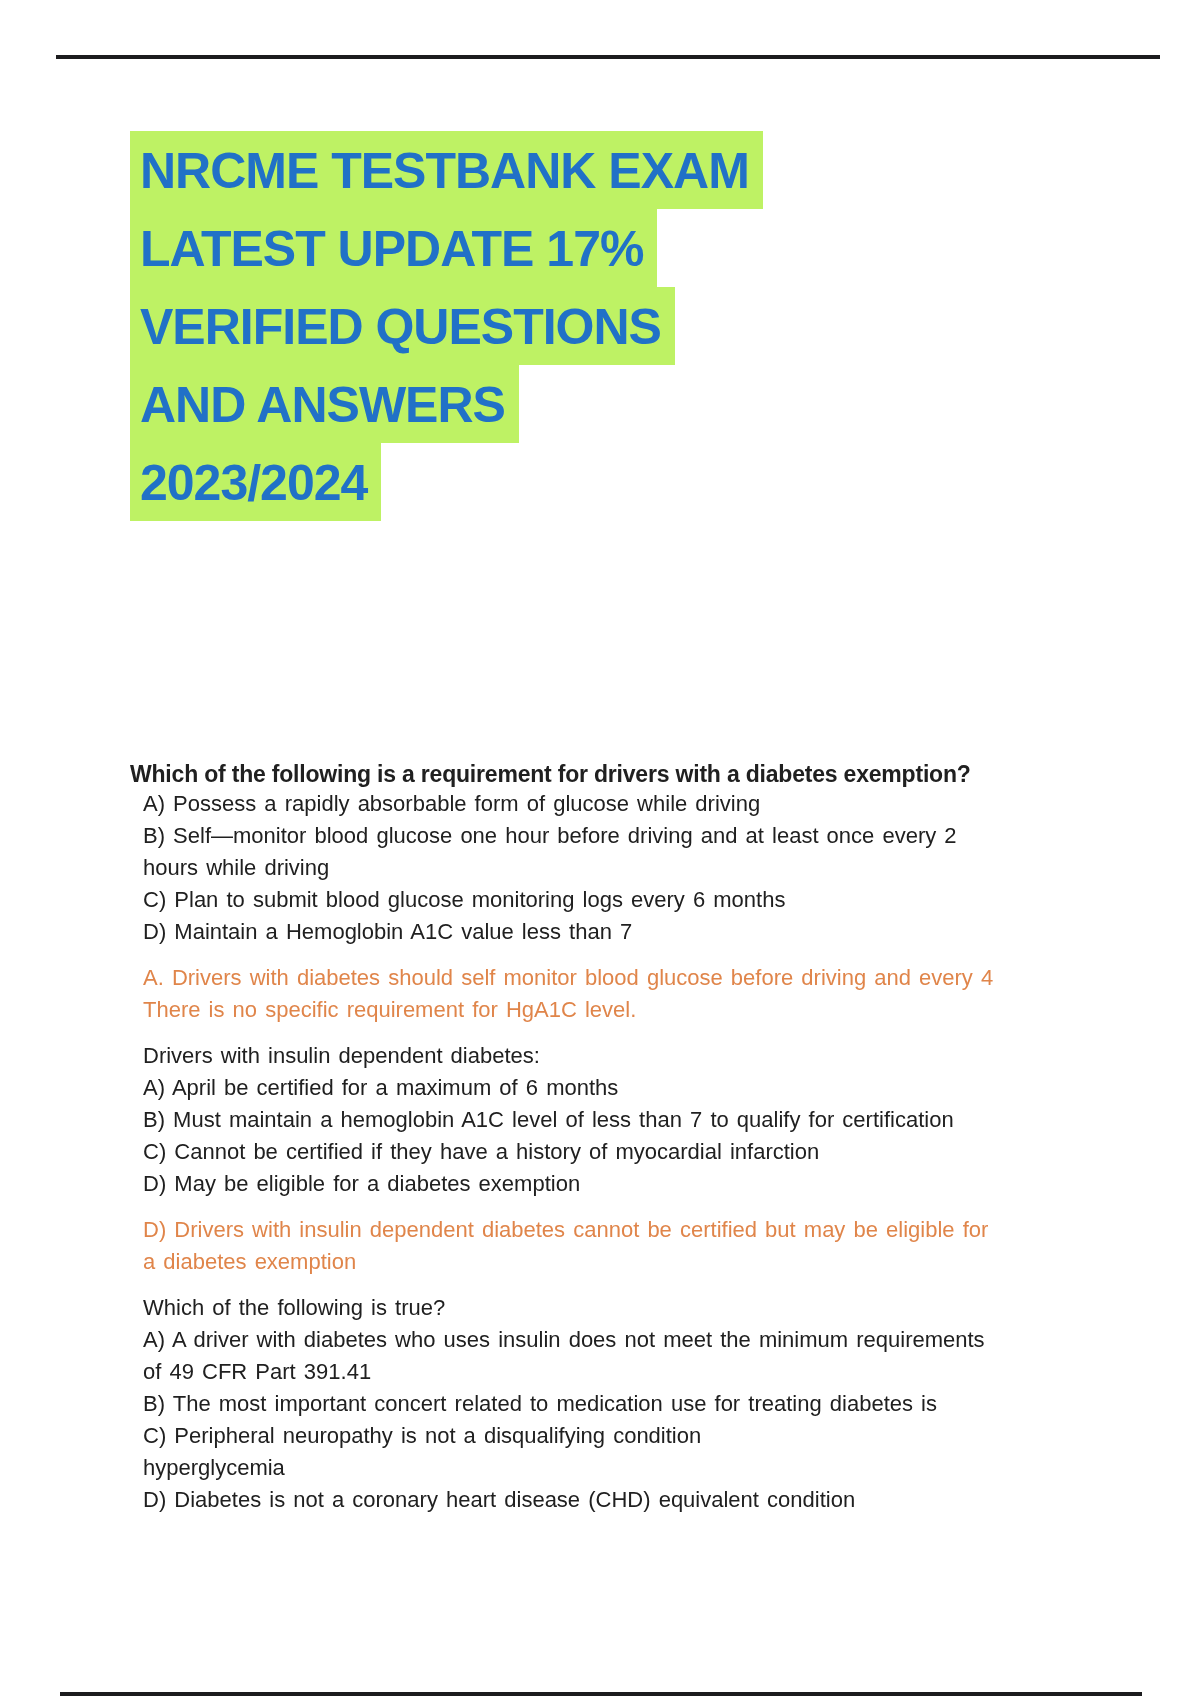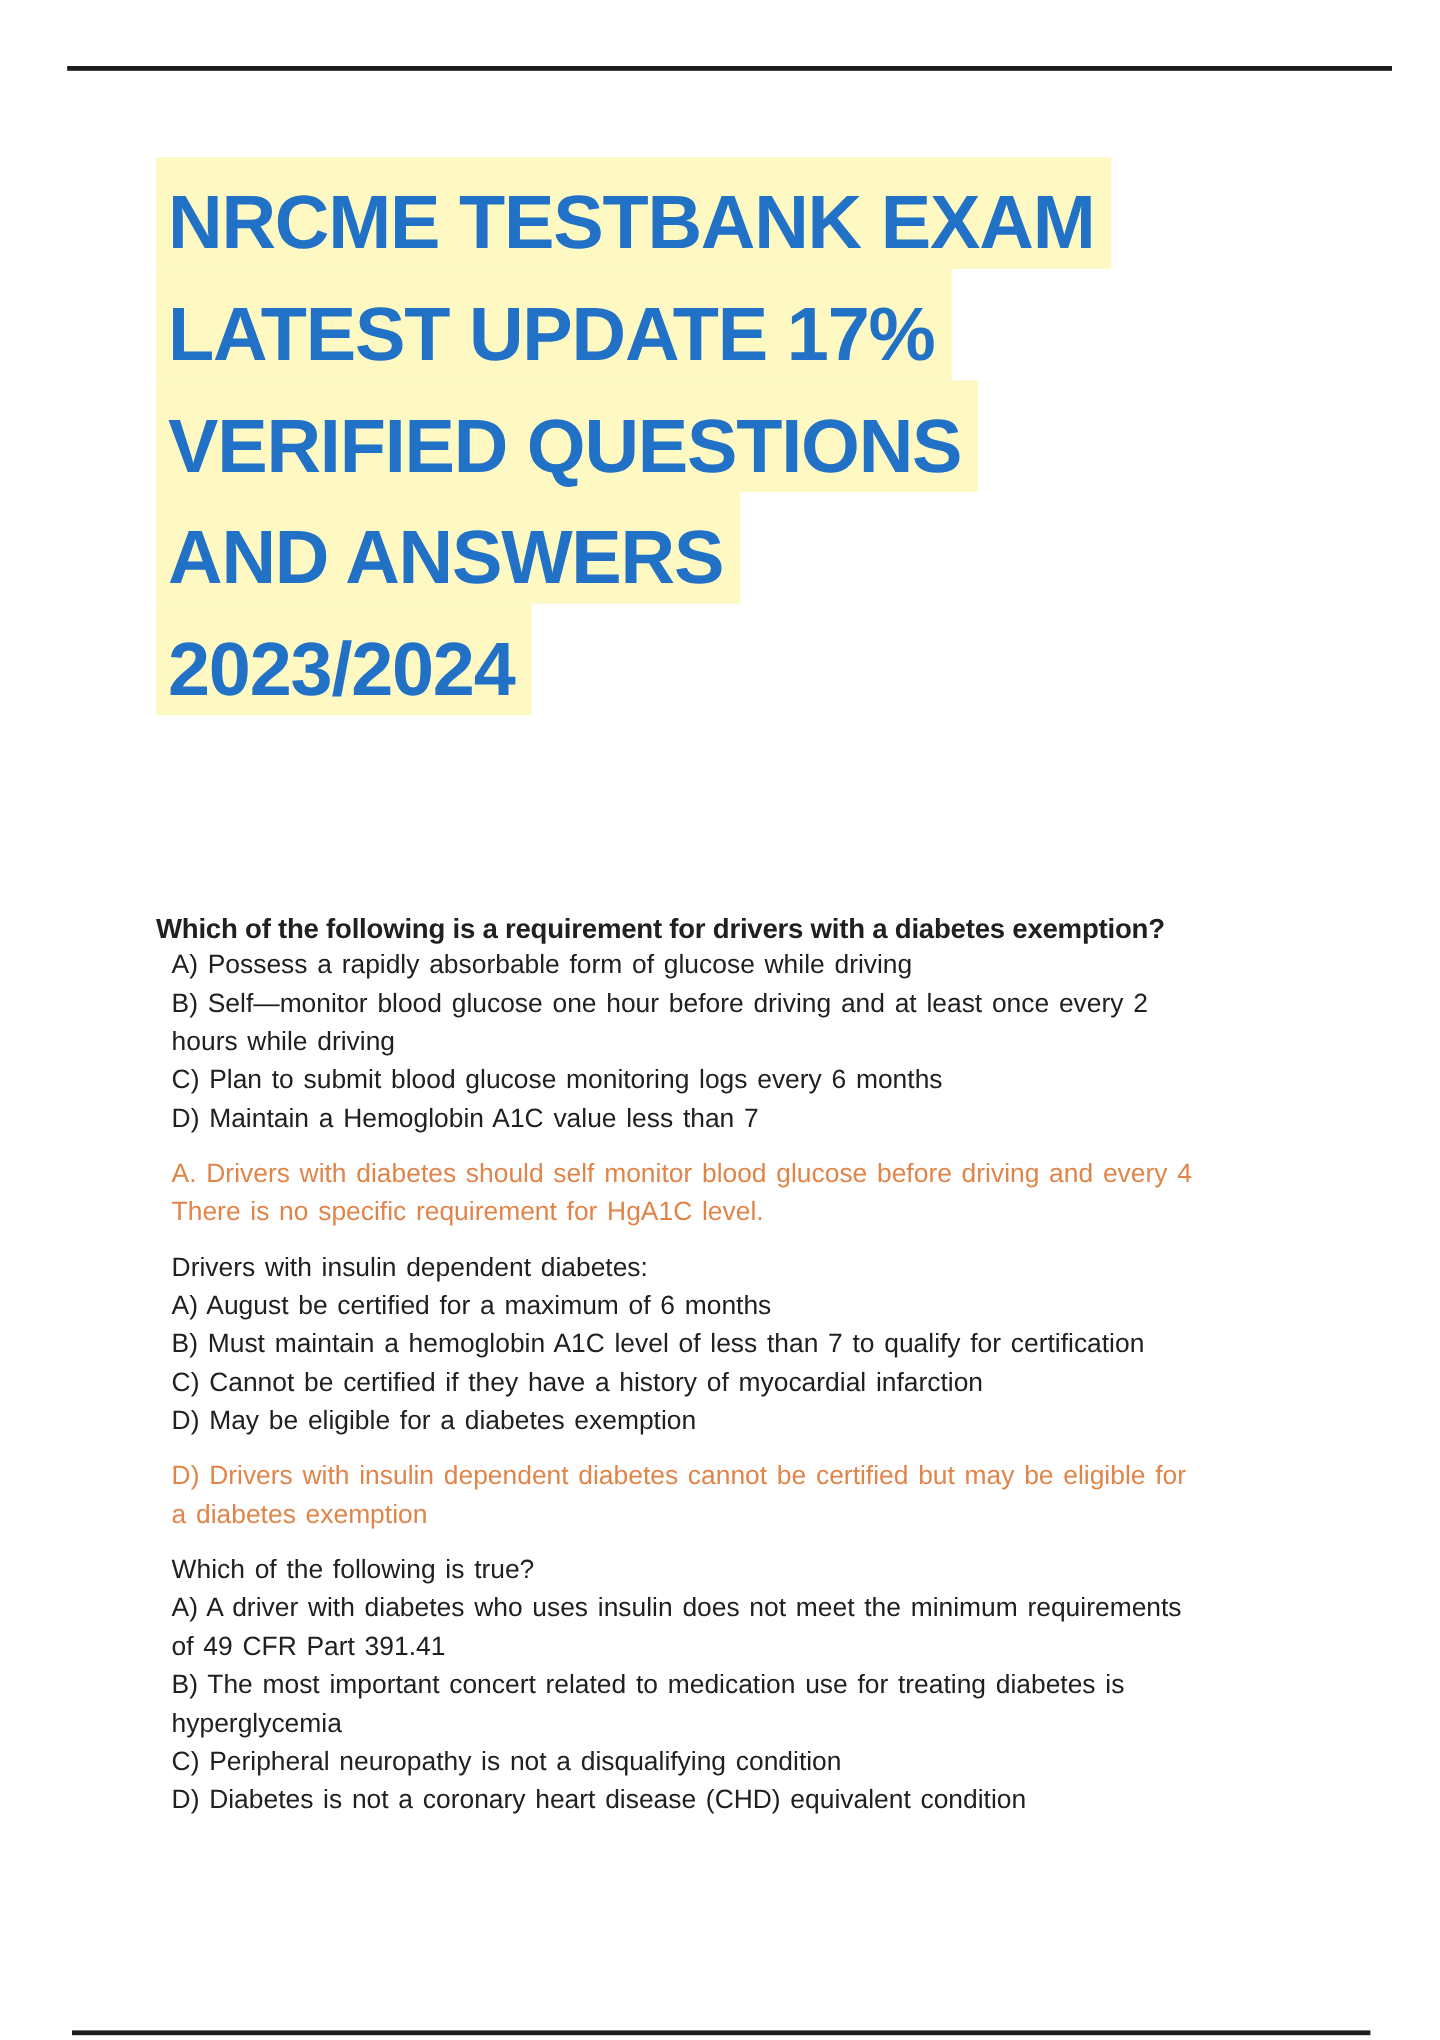--- a/index.html
+++ b/index.html
@@ -11,27 +11,27 @@
     overflow: hidden;
     font-family: "Liberation Sans", sans-serif;
   }
   .rule { position: absolute; height: 4px; background: #1c1c1e; }
   .rule-top { left: 56px; top: 55px; width: 1104px; }
   .rule-bottom { left: 60px; top: 1692px; width: 1082px; }
 
   .title-block { position: absolute; left: 130px; top: 131px; }
   .title-line {
     display: table;
-    background: #fef9c3;
+    background: #bef264;
     color: #2171c7;
     font-weight: bold;
-    font-size: 63px;
+    font-size: 50px;
     line-height: 76px;
     height: 76px;
-    padding: 17px 14px 0 10px;
+    padding: 2px 14px 0 10px;
     letter-spacing: -1px;
     white-space: nowrap;
   }
 
   .content { position: absolute; left: 143px; top: 760px; }
   .para { margin-bottom: 14px; }
   .line {
     font-size: 22px;
     line-height: 32px;
     color: #202020;
@@ -74,38 +74,38 @@
       <div class="line">D) Maintain a Hemoglobin A1C value less than 7</div>
     </div>
 
     <div class="para answer">
       <div class="line">A. Drivers with diabetes should self monitor blood glucose before driving and every 4</div>
       <div class="line">There is no specific requirement for HgA1C level.</div>
     </div>
 
     <div class="para">
       <div class="line">Drivers with insulin dependent diabetes:</div>
-      <div class="line">A) August be certified for a maximum of 6 months</div>
+      <div class="line">A) April be certified for a maximum of 6 months</div>
       <div class="line">B) Must maintain a hemoglobin A1C level of less than 7 to qualify for certification</div>
       <div class="line">C) Cannot be certified if they have a history of myocardial infarction</div>
       <div class="line">D) May be eligible for a diabetes exemption</div>
     </div>
 
     <div class="para answer">
       <div class="line">D) Drivers with insulin dependent diabetes cannot be certified but may be eligible for</div>
       <div class="line">a diabetes exemption</div>
     </div>
 
     <div class="para">
       <div class="line">Which of the following is true?</div>
       <div class="line">A) A driver with diabetes who uses insulin does not meet the minimum requirements</div>
       <div class="line">of 49 CFR Part 391.41</div>
       <div class="line">B) The most important concert related to medication use for treating diabetes is</div>
+      <div class="line">C) Peripheral neuropathy is not a disqualifying condition</div>
       <div class="line">hyperglycemia</div>
-      <div class="line">C) Peripheral neuropathy is not a disqualifying condition</div>
       <div class="line">D) Diabetes is not a coronary heart disease (CHD) equivalent condition</div>
     </div>
 
   </div>
 
   <div class="rule rule-bottom"></div>
 
 </div>
 
 </body></html>

